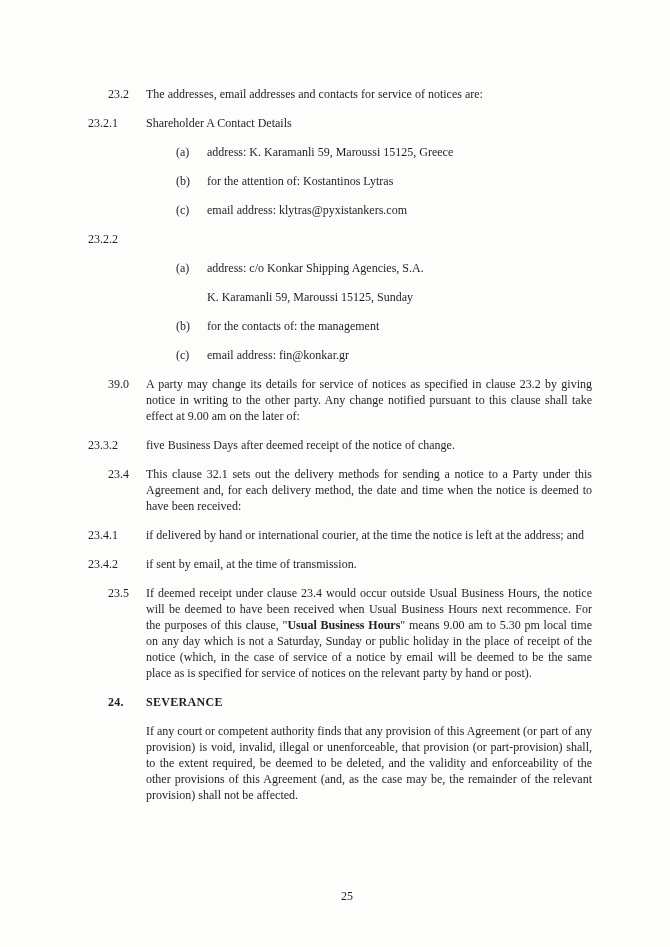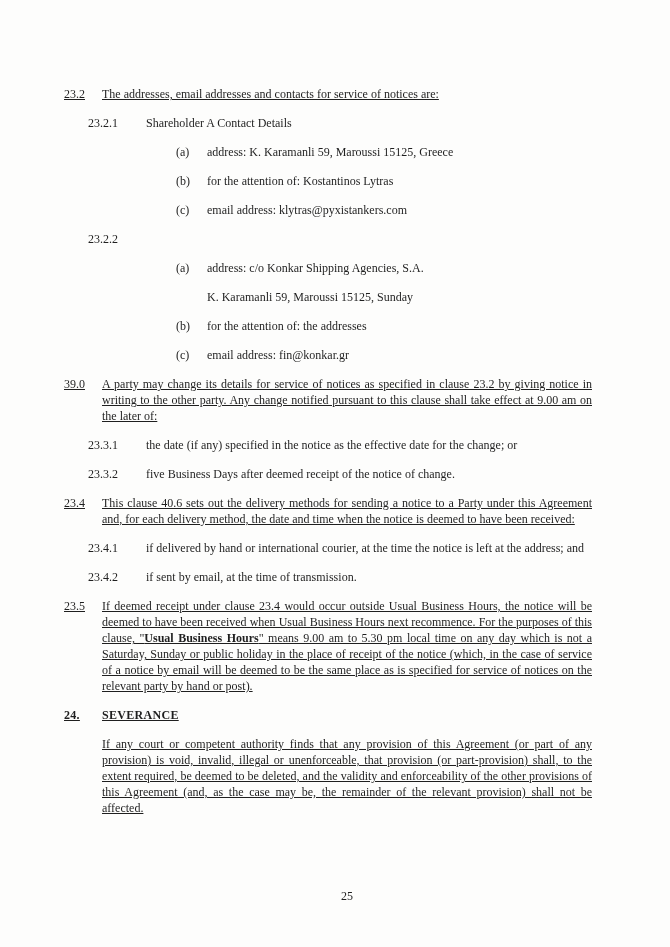--- a/index.html
+++ b/index.html
@@ -27,21 +27,21 @@
     right: 0;
   }
   .block {
     display: flex;
     align-items: flex-start;
     margin-bottom: 13px;
     padding-right: 78px;
   }
   .block .num  { flex: none; }
   .block .txt  { flex: 1 1 auto; }
-  .lvl1 { padding-left: 64px; text-decoration: underline; }
+  .lvl1 { padding-left: 108px; }
   .lvl1 .num { width: 38px; }
   .lvl2 { padding-left: 88px; }
   .lvl2 .num { width: 58px; }
   .lvl3 { padding-left: 176px; }
   .lvl3 .num { width: 31px; }
   .justify .txt { text-align: justify; }
   .heading { margin-top: 11px; }
   .heading .num,
   .heading .txt { font-weight: bold; letter-spacing: 0.3px; }
   .txt b { font-weight: bold; }
@@ -93,46 +93,42 @@
     <span class="txt"><span>address: c/o Konkar Shipping Agencies, S.A.</span></span>
   </div>
 
   <div class="block lvl3">
     <span class="num"></span>
     <span class="txt"><span>K. Karamanli 59, Maroussi 15125, Sunday</span></span>
   </div>
 
   <div class="block lvl3">
     <span class="num">(b)</span>
-    <span class="txt"><span>for the attention of: the addresses</span></span>
+    <span class="txt"><span>for the contacts of: the management</span></span>
   </div>
 
   <div class="block lvl3">
     <span class="num">(c)</span>
     <span class="txt"><span>email address: fin@konkar.gr</span></span>
   </div>
 
   <div class="block lvl1 justify">
     <span class="num">39.0</span>
     <span class="txt"><span>A party may change its details for service of notices as specified in clause 23.2 by giving notice in writing to the other party. Any change notified pursuant to this clause shall take effect at 9.00 am on the later of:</span></span>
   </div>
 
-  <div class="block lvl2 justify">
-    <span class="num">23.3.1</span>
-    <span class="txt"><span>the date (if any) specified in the notice as the effective date for the change; or</span></span>
-  </div>
 
   <div class="block lvl2">
     <span class="num">23.3.2</span>
     <span class="txt"><span>five Business Days after deemed receipt of the notice of change.</span></span>
   </div>
 
   <div class="block lvl1 justify">
     <span class="num">23.4</span>
-    <span class="txt"><span>This clause 40.6 sets out the delivery methods for sending a notice to a Party under this Agreement and, for each delivery method, the date and time when the notice is deemed to have been received:</span></span>
+    <span class="txt"><span>This clause 32.1 sets out the delivery methods for sending a notice to a Party under this Agreement and, for each delivery method, the date and time when the notice is deemed to have been received:</span></span>
   </div>
 
   <div class="block lvl2 justify">
     <span class="num">23.4.1</span>
     <span class="txt"><span>if delivered by hand or international courier, at the time the notice is left at the address; and</span></span>
   </div>
 
   <div class="block lvl2">
     <span class="num">23.4.2</span>
     <span class="txt"><span>if sent by email, at the time of transmission.</span></span>

